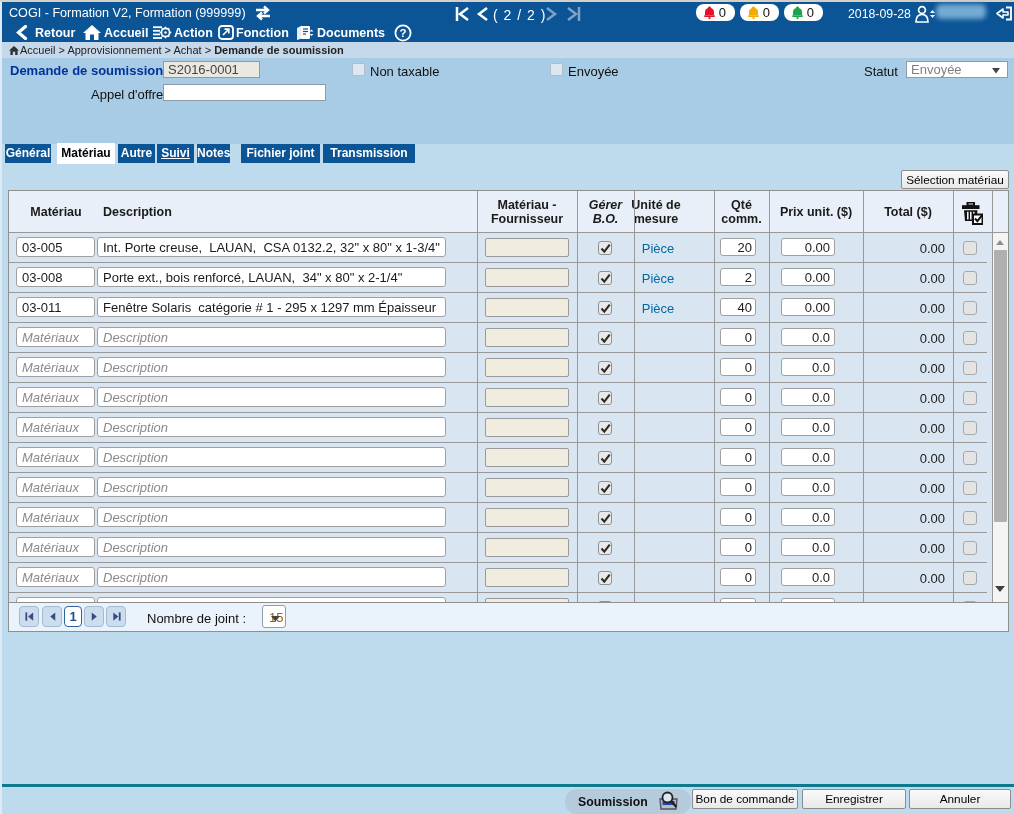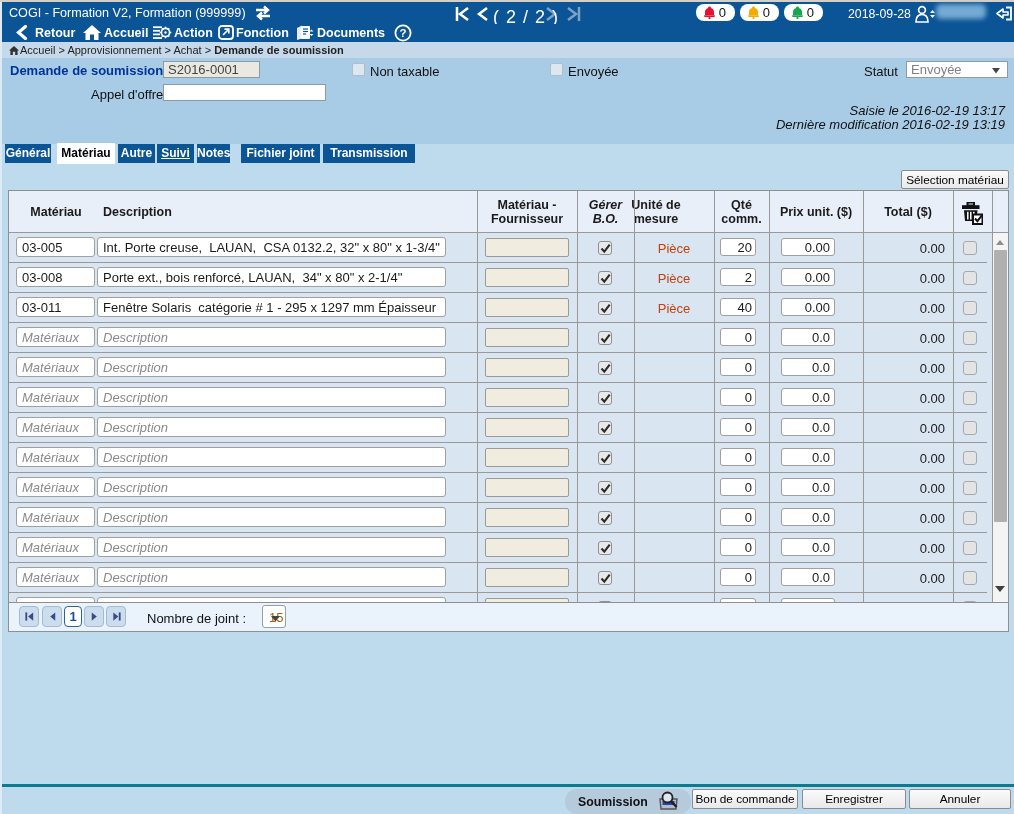--- a/index.html
+++ b/index.html
@@ -42,21 +42,21 @@
 .rowc { border-bottom:none; height:9px; overflow:hidden; }
 .inp { position:absolute; top:4px; height:20px; border:1px solid #a0a0a0; border-radius:3px; background:#fff; font-size:13px; color:#1a1a1a; padding:0 5px; font-family:"Liberation Sans",sans-serif; }
 .inp.ph { color:#8a8a8a; font-style:italic; }
 .mat { left:7px; width:79px; }
 .desc { left:88px; width:349px; }
 .dis { position:absolute; left:476px; top:5px; width:84px; height:19px; background:#f0ede0; border:1px solid #9a9a9a; border-radius:2px; }
 .cb { position:absolute; top:8px; width:14px; height:14px; border:1px solid #909090; border-radius:3px; background:#e9e9e9; }
 .chk { left:589px; }
 .chk svg { position:absolute; left:0.5px; top:0.5px; }
 .unchk { left:954px; background:#e4e4e4; border-color:#a8a8a8; }
-.unit { position:absolute; left:625px; width:80px; top:8px; text-align:center; font-size:13px; color:#c2410c; }
+.unit { position:absolute; left:609px; width:80px; top:8px; text-align:center; font-size:13px; color:#0369a1; }
 .qty { left:711px; width:36px; top:5px; height:18px; text-align:right; padding:0 3px; }
 .prix { left:772px; width:54px; top:5px; height:18px; text-align:right; padding:0 4px; }
 .tot { position:absolute; left:854px; width:82px; top:8px; text-align:right; font-size:13px; color:#1a1a1a; }
 
 #sbar { position:absolute; left:984px; top:42px; width:15px; height:369px; background:#f4f4f4; }
 #sthumb { position:absolute; left:1px; top:17px; width:13px; height:272px; background:#b0b0b0; border-radius:1px; }
 .sarr { position:absolute; left:3px; width:0; height:0; }
 
 #pagi { position:absolute; left:0; top:411px; width:999px; height:29px; background:#eaf3fb; border-top:1px solid #8f8f8f; }
 .pbtn { position:absolute; top:3px; width:20px; height:21px; background:#ccdeee; border:1px solid #a2bad2; border-radius:4px; }
@@ -84,21 +84,21 @@
   <svg class="hicon" style="left:453px;top:5px" width="128" height="14" viewBox="0 0 128 14">
     <g stroke="#fff" stroke-width="2.5" fill="none">
       <path d="M2 0 V14 M13 1 L5 7 L13 13"></path>
       <path d="M32 1 L24 7 L32 13"></path>
     </g>
     <g stroke="#7fa2c4" stroke-width="2.5" fill="none">
       <path d="M92 1 L100 7 L92 13"></path>
       <path d="M113 1 L121 7 L113 13 M124 0 V14"></path>
     </g>
   </svg>
-  <div style="position:absolute;left:491px;top:5px;font-size:18px;letter-spacing:1px;">( 2 / 2 )</div>
+  <div style="position:absolute;left:491px;top:5px;font-size:14px;letter-spacing:1px;">( 2 / 2 )</div>
   <div class="pill" style="left:694px;">
     <svg width="13" height="13" viewBox="0 0 13 13">
         <path d="M6.5 0.5 C7.3 0.5 8 1.2 8 2 C10 2.6 11 4.3 11 6.3 L11 9 L2 9 L2 6.3 C2 4.3 3 2.6 5 2 C5 1.2 5.7 0.5 6.5 0.5 Z" fill="#e8112d"></path>
         <rect x="1" y="9.3" width="11" height="1.6" rx="0.8" fill="#e8112d"></rect>
         <circle cx="6.5" cy="12" r="1.1" fill="#e8112d"></circle>
       </svg>
     <span>0</span>
     </div>
   <div class="pill" style="left:738px;">
     <svg width="13" height="13" viewBox="0 0 13 13">
@@ -200,21 +200,20 @@
   <div class="cbx" style="left:548px;top:5px;"></div>
   <div class="bl" style="left:566px;top:6px;">Envoyée</div>
   <div class="bl" style="left:862px;top:6px;">Statut</div>
   <div class="field" style="left:904px;top:3px;width:102px;height:17px;background:#fff;color:#808080;line-height:15px;">Envoyée
     <svg style="position:absolute;right:7px;top:6px" width="8" height="6" viewBox="0 0 8 6">
         <path d="M0 0 H8 L4 5.5 Z" fill="#444"></path>
       </svg>
   </div>
   <div class="bl" style="left:89px;top:29px;">Appel d'offre</div>
   <input class="field" style="left: 161px; top: 26px; width: 163px; height: 17px; background: rgb(255, 255, 255);" value="">
-  <div id="saisie">Saisie le 2016-02-19 13:17<br>Dernière modification 2016-02-19 13:19</div>
 </div>
 
 <div class="tab" style="left:5px;width:46px;">Général</div>
 <div class="tab act" style="left:57px;width:58px;">Matériau</div>
 <div class="tab" style="left:118px;width:37px;">Autre</div>
 <div class="tab" style="left:157px;width:37px;text-decoration:underline;">Suivi</div>
 <div class="tab" style="left:197px;width:33px;">Notes</div>
 <div class="tab" style="left:241px;width:79px;">Fichier joint</div>
 <div class="tab" style="left:323px;width:92px;">Transmission</div>
 

